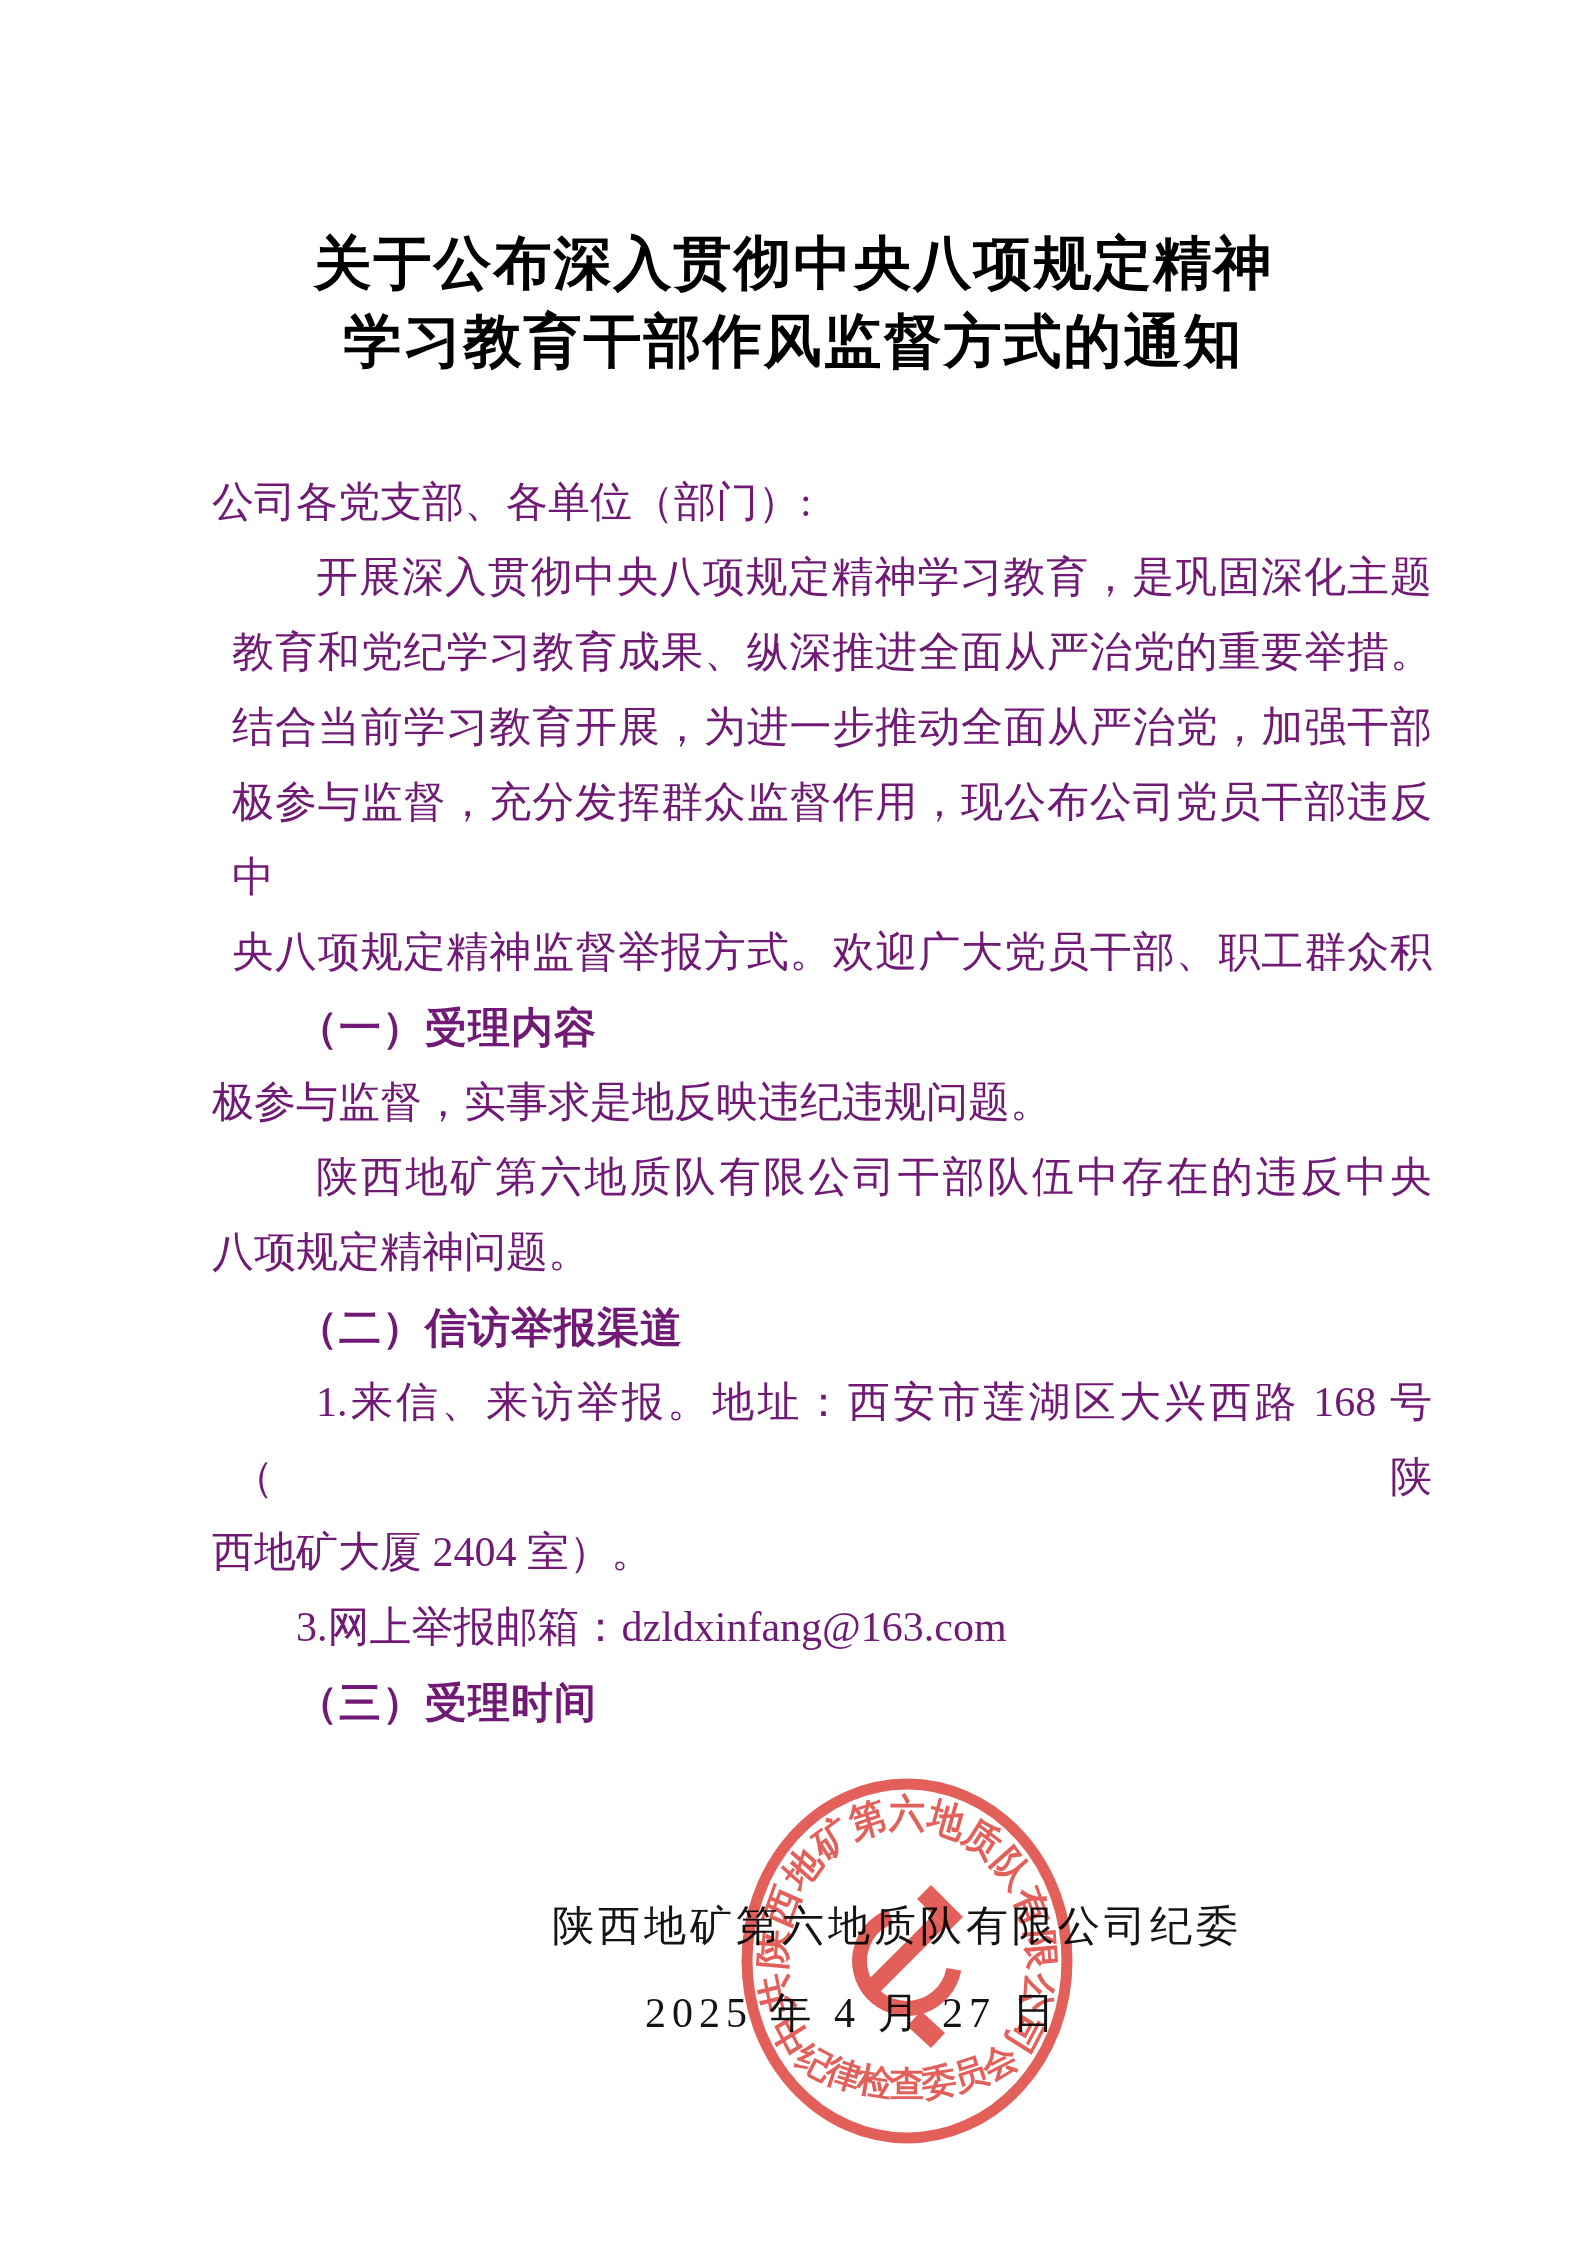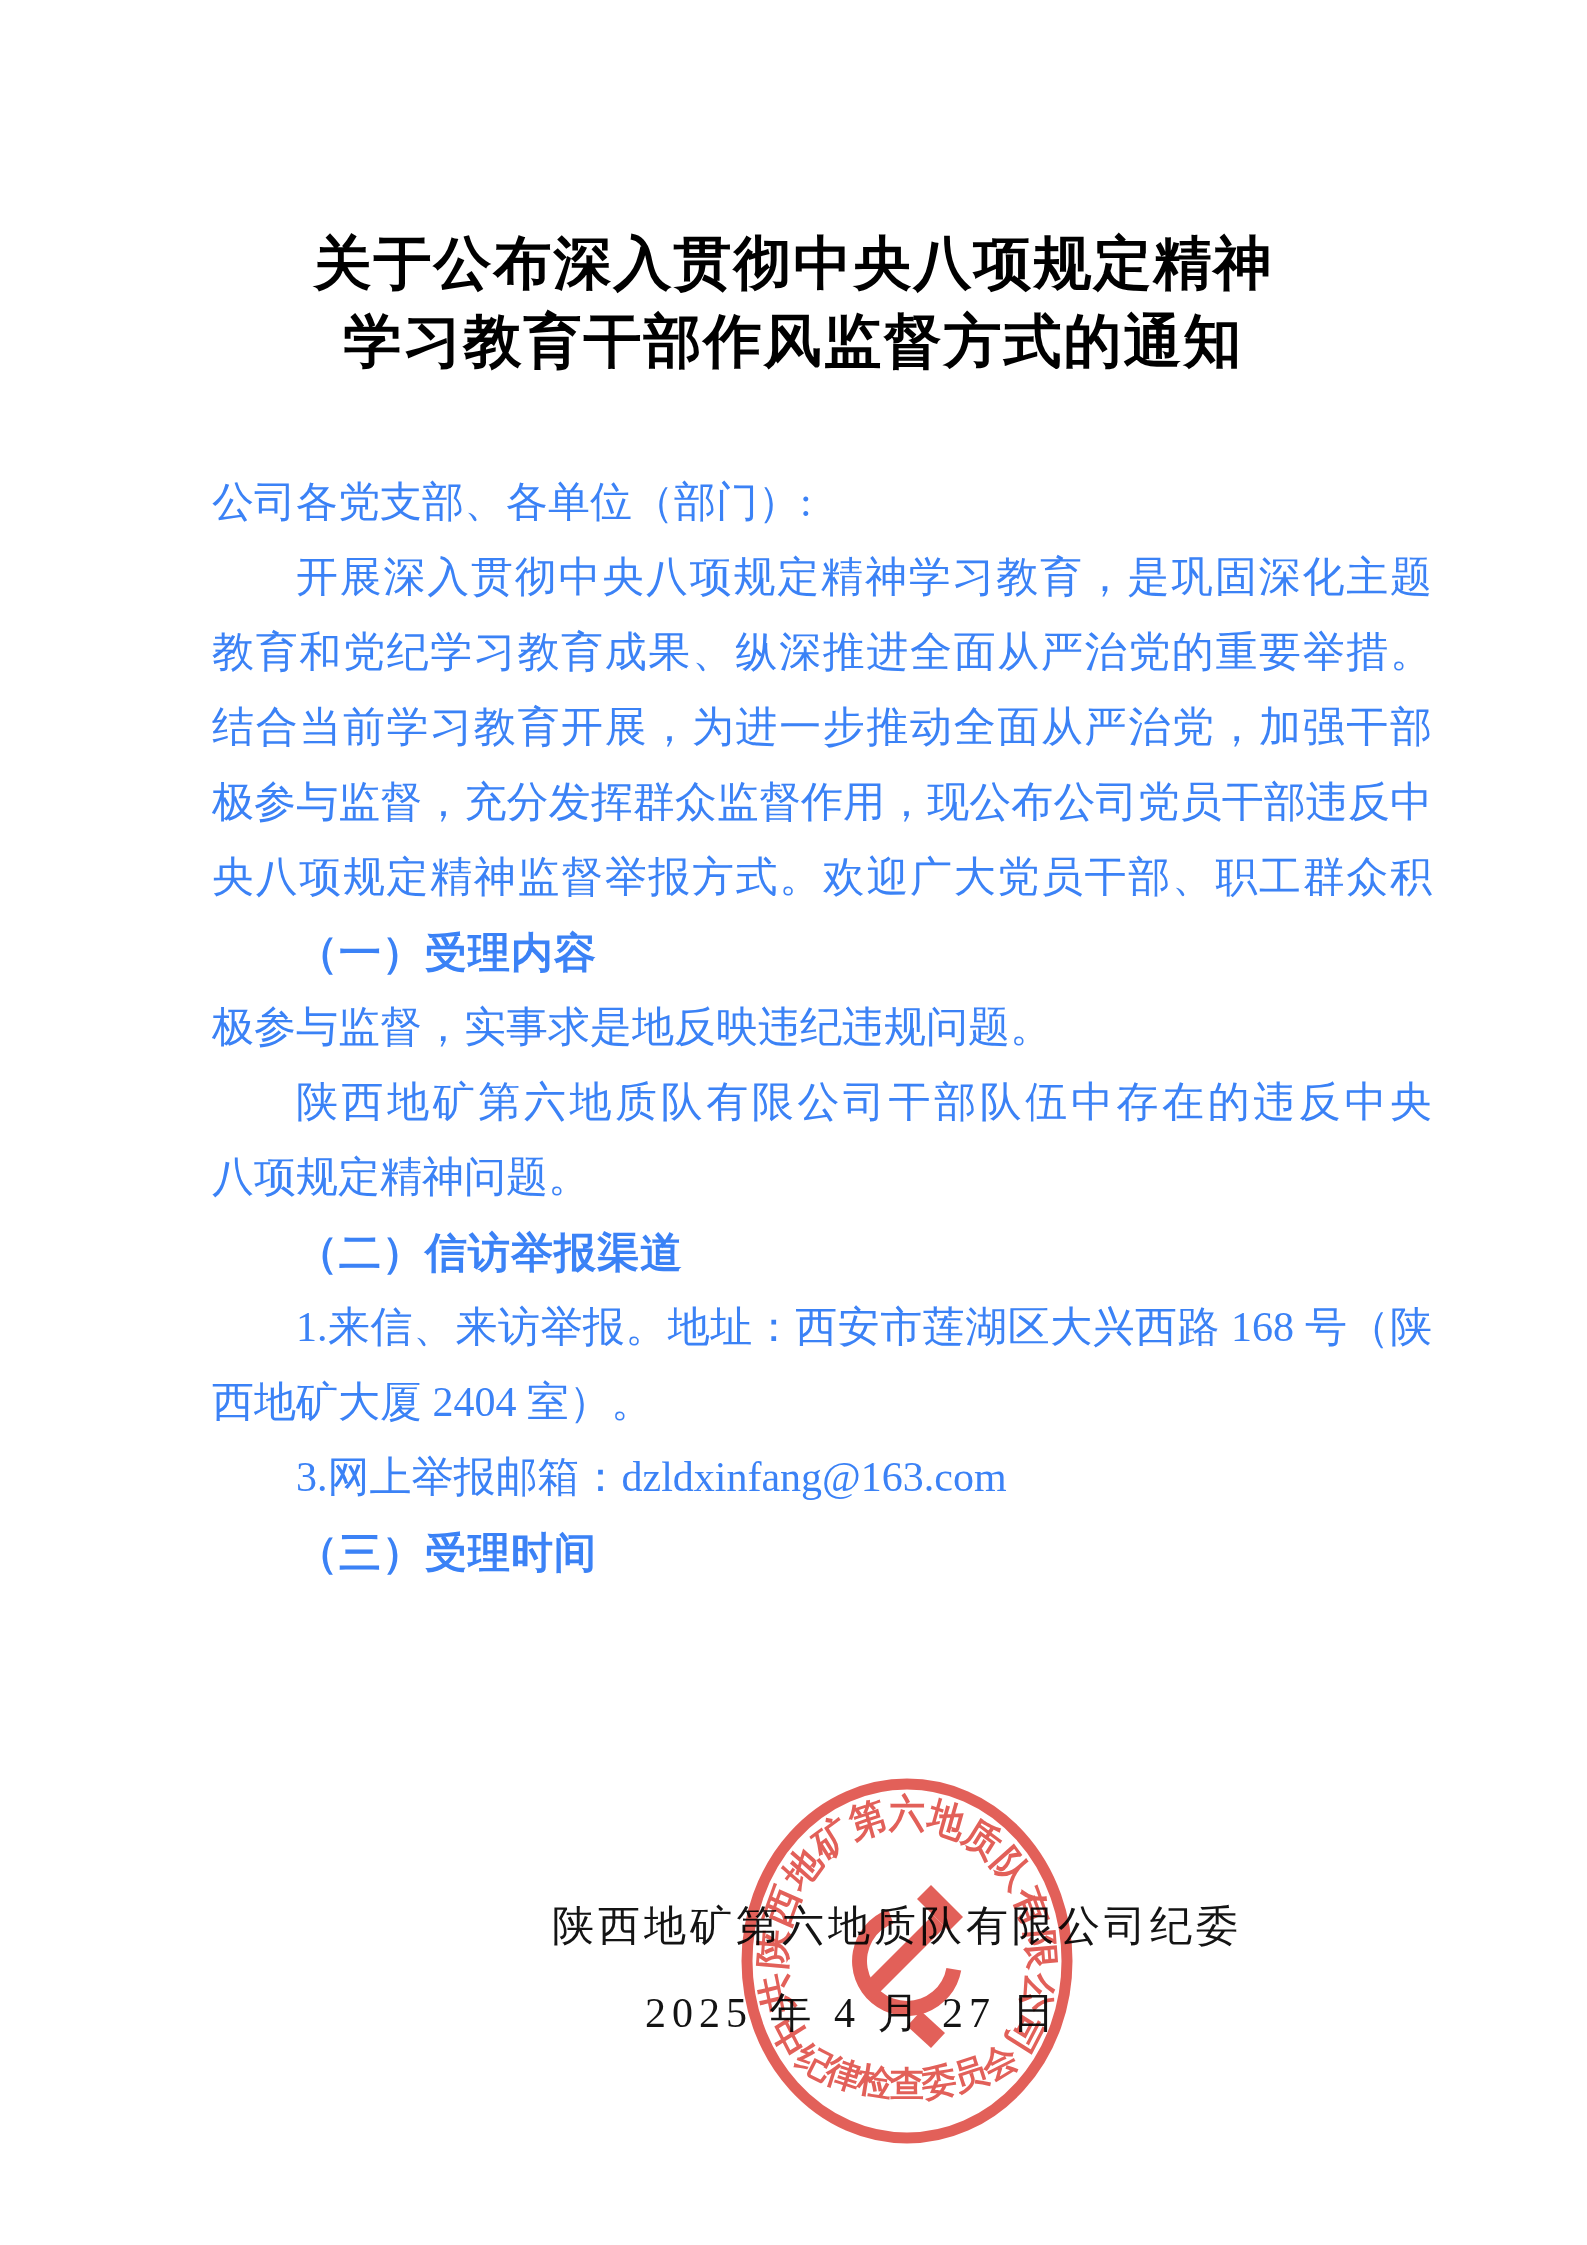--- a/index.html
+++ b/index.html
@@ -18,25 +18,25 @@
     font-weight:700;
     font-size:58px;
     line-height:78px;
     letter-spacing:2px;
   }
   .body-text{
     margin:84px 155px 0 212px;
     font-family:"Liberation Serif", serif;
     font-size:42px;
     line-height:75px;
-    color:#3b82f6;
+    color:#701a75;
   }
   .line{min-height:75px;}
   .indent{text-indent:84px;}
-  .full{text-align:justify;text-align-last:justify;}
+  .full{text-align:justify;text-align-last:justify;margin-left:20px;}
   .heading{
     font-family:"Liberation Sans", sans-serif;
     font-weight:700;
     text-indent:84px;
     letter-spacing:1px;
   }
   .sig-line{
     position:absolute;left:552px;top:1898px;
     font-family:"Liberation Serif", serif;
     font-size:42px;letter-spacing:4px;color:#141414;

